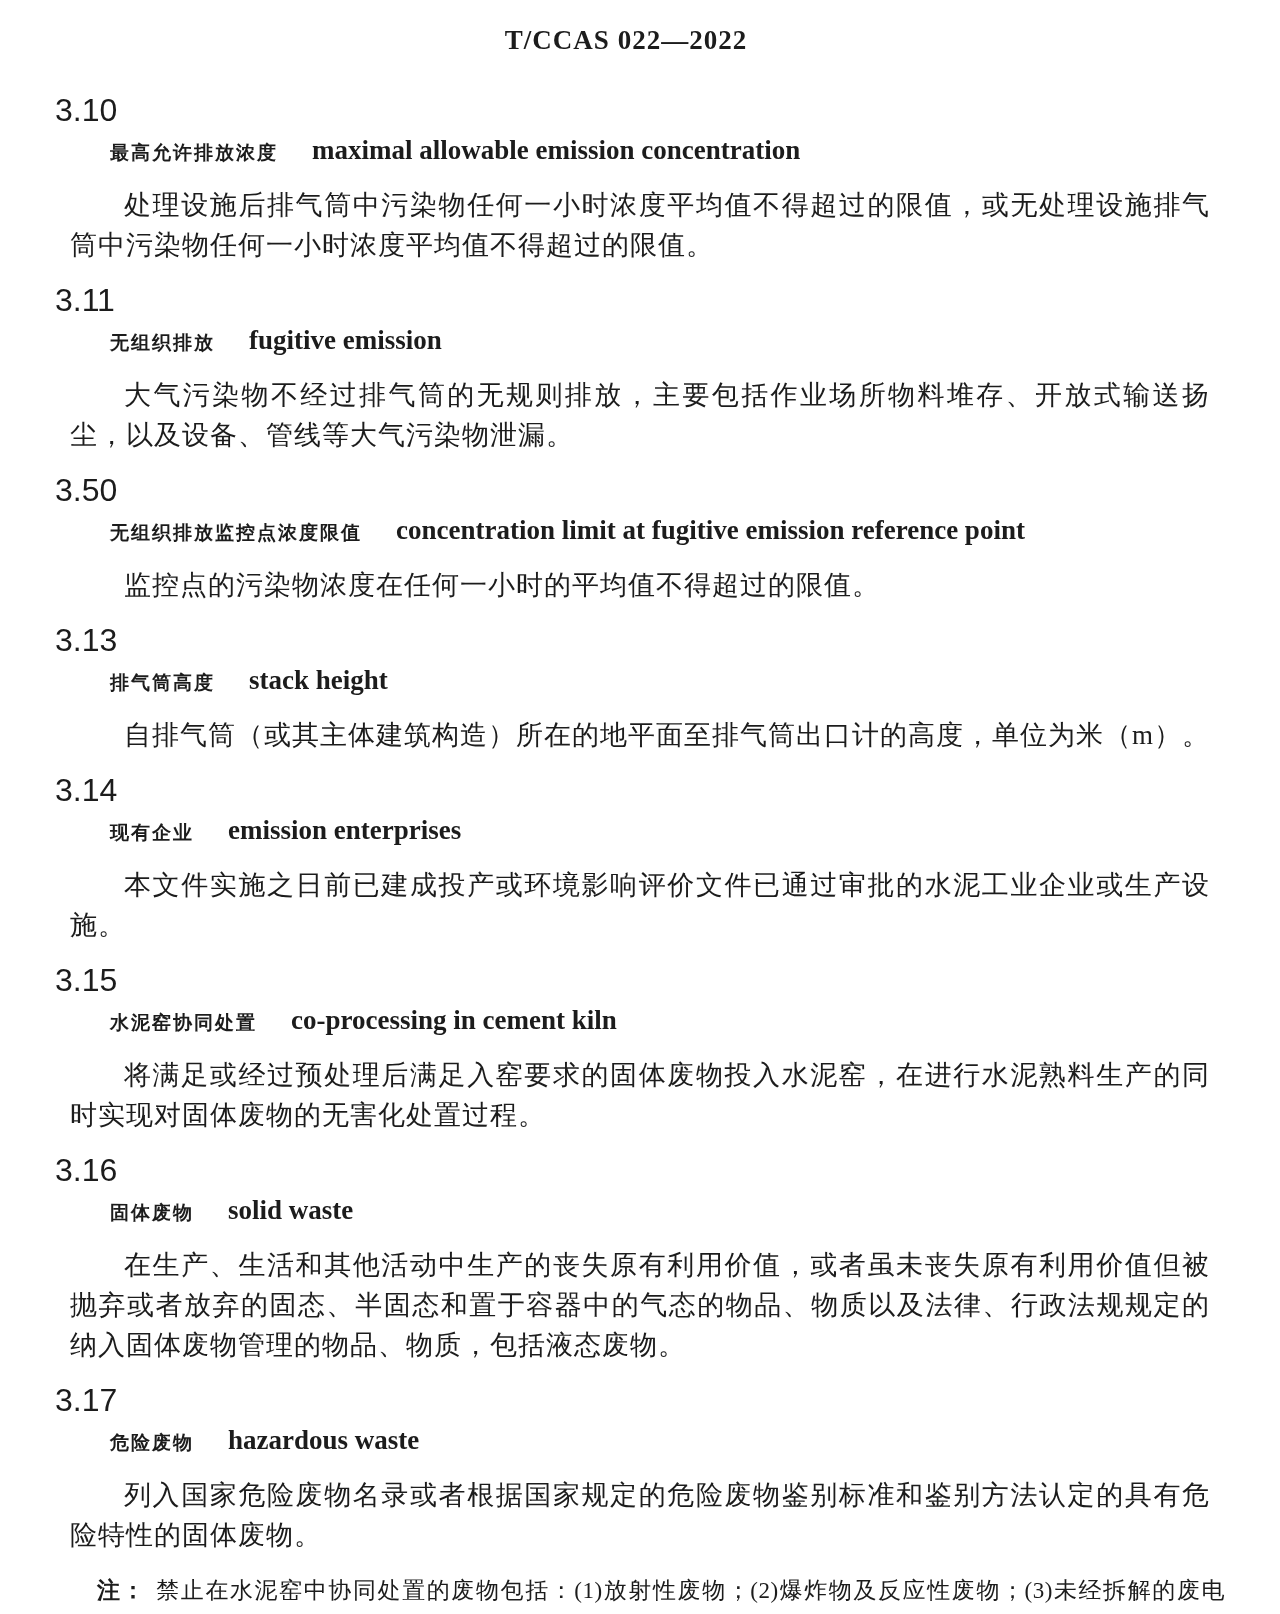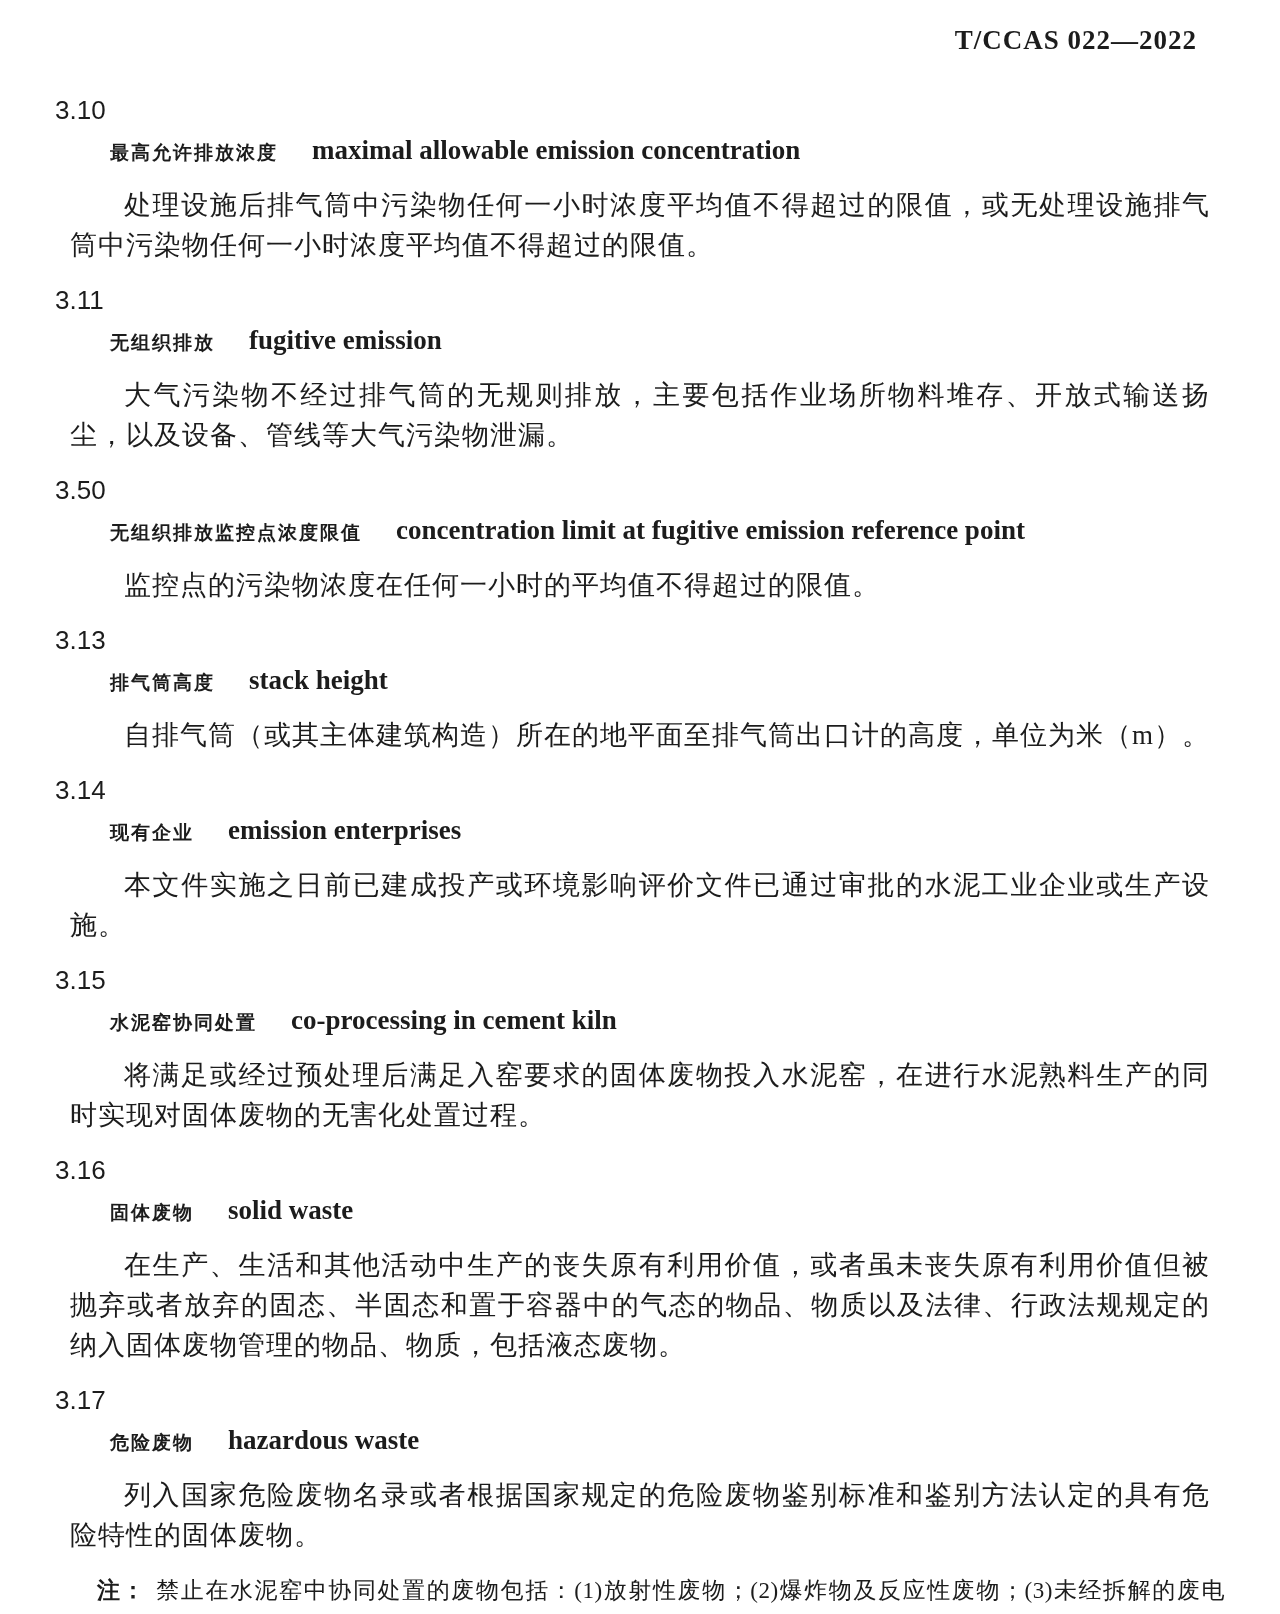--- a/index.html
+++ b/index.html
@@ -17,35 +17,35 @@
   .page {
     box-sizing: border-box;
     width: 1280px;
     height: 1614px;
     padding: 22px 55px 0 55px;
   }
   
   .doc-code {
     height: 36px;
     line-height: 36px;
-    text-align: right;
+    text-align: center;
     padding-right: 28px;
     font-family: "Liberation Serif", "DejaVu Serif", serif;
     font-weight: bold;
     font-size: 27px;
     letter-spacing: 1px;
     margin-bottom: 32px;
   }
   
   .term-section { margin: 0; }
   .sec-num {
     height: 40px;
     line-height: 40px;
     font-family: "Liberation Sans", "DejaVu Sans", sans-serif;
-    font-size: 26px;
+    font-size: 32px;
   }
   .term-line {
     height: 40px;
     line-height: 40px;
     padding-left: 55px;
     white-space: nowrap;
   }
   .term-zh {
     font-family: Liberation Mono, monospace;
     font-weight: bold;

